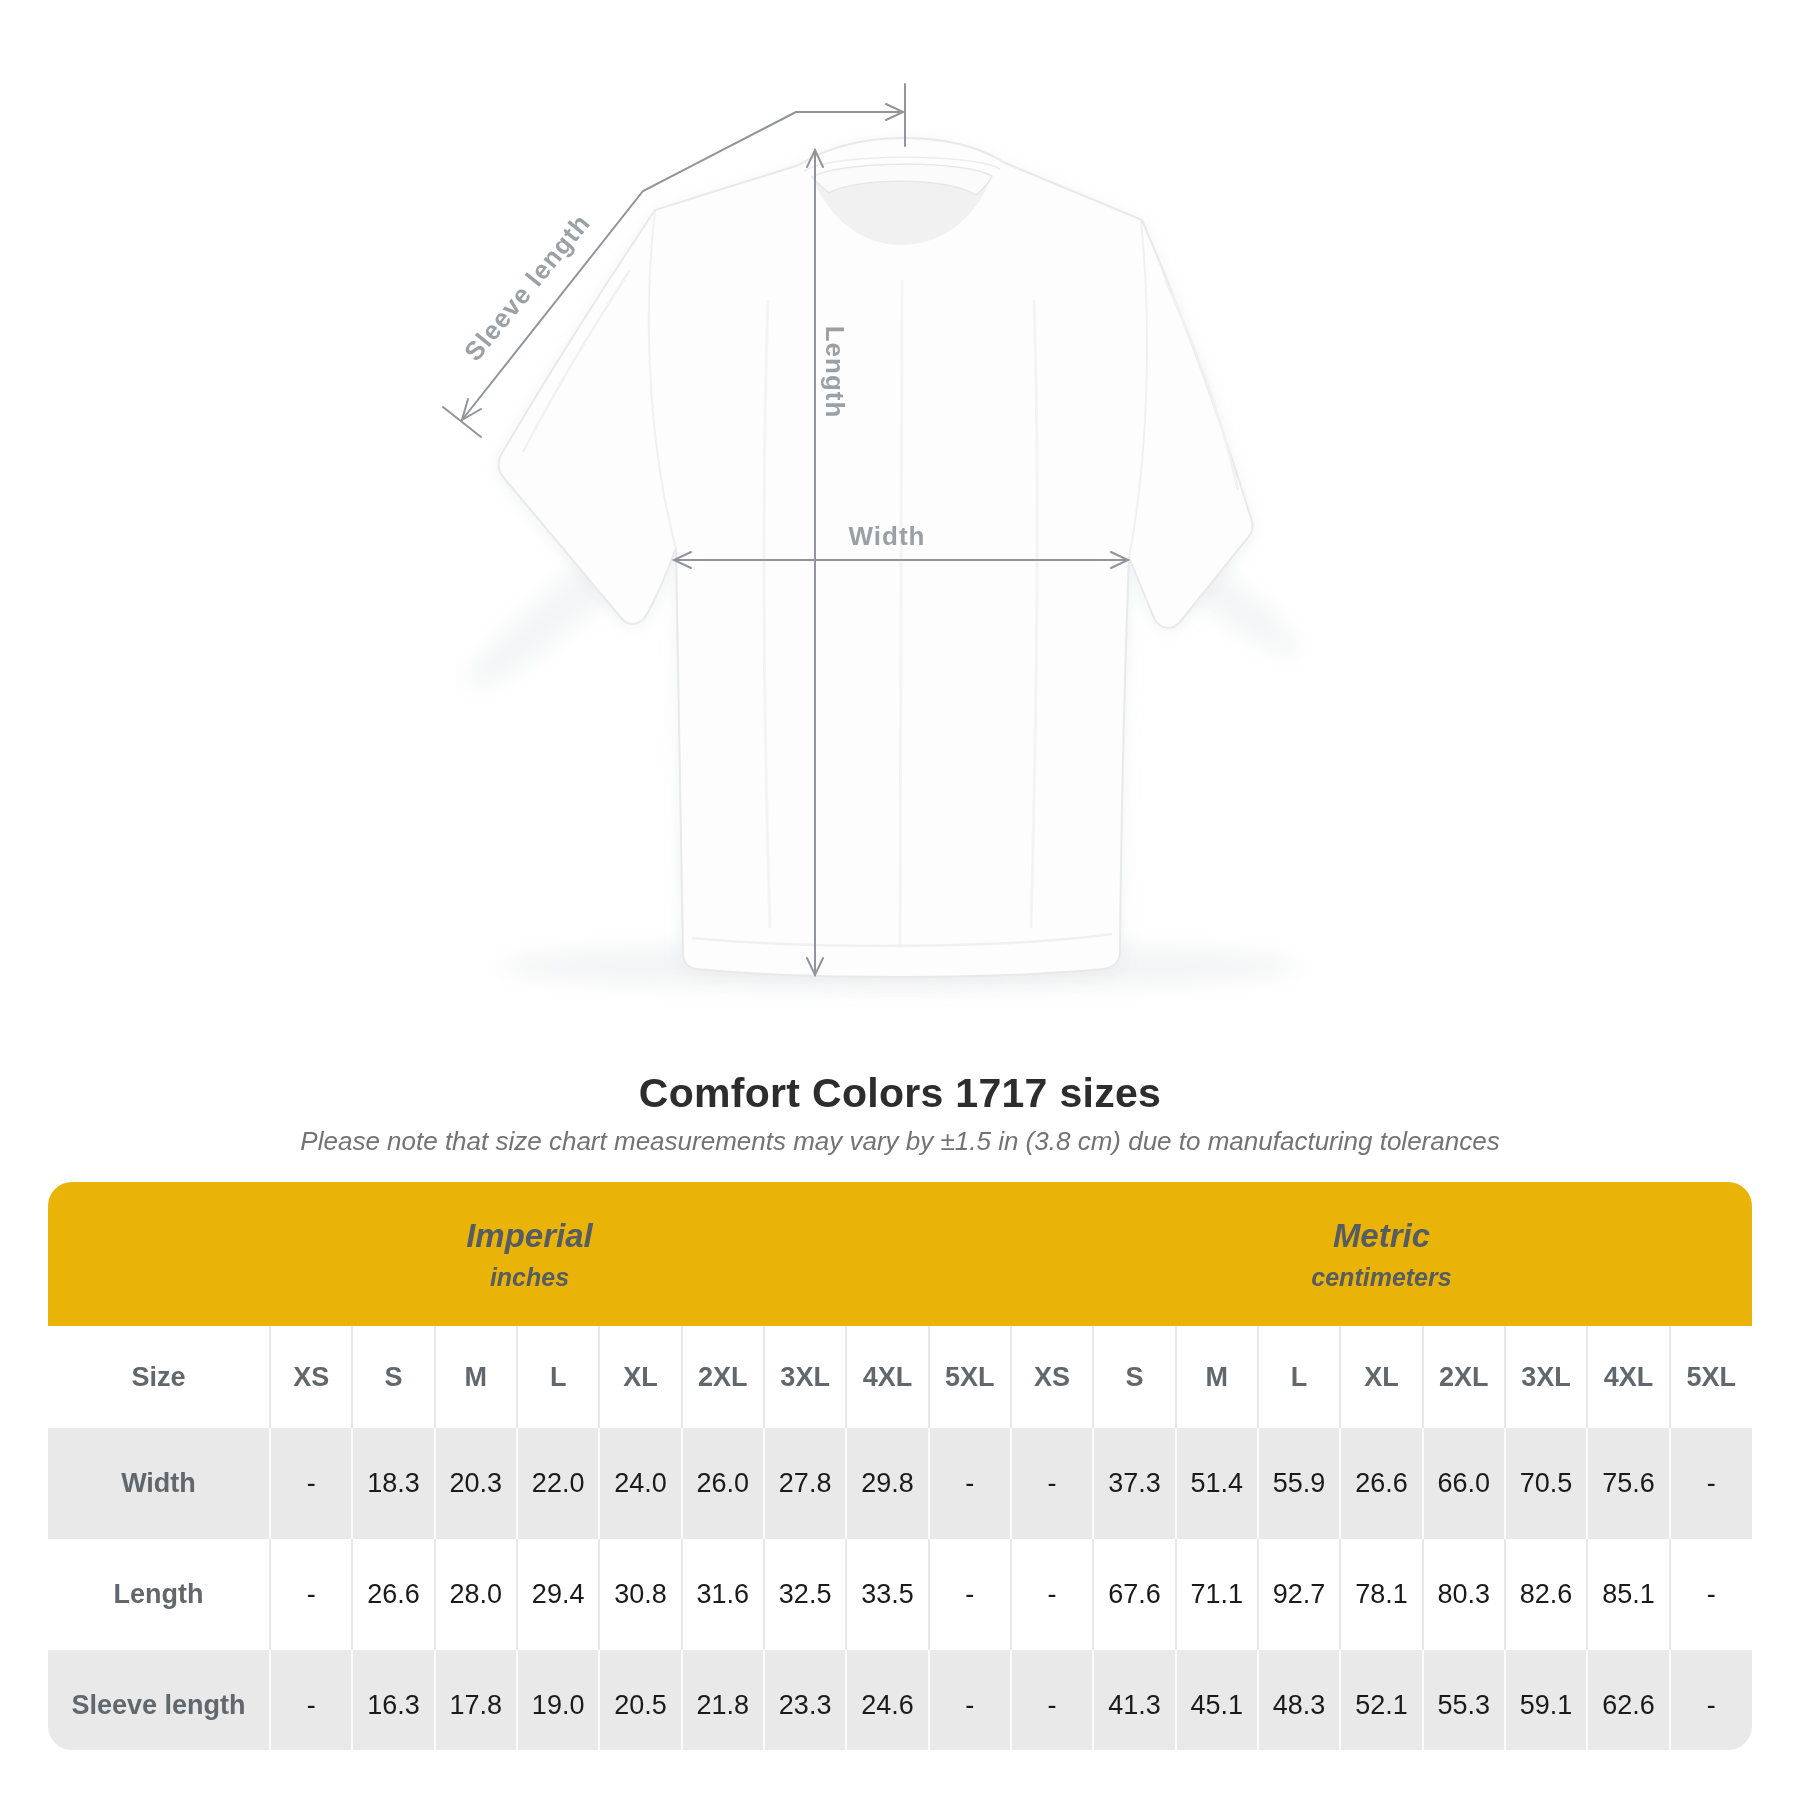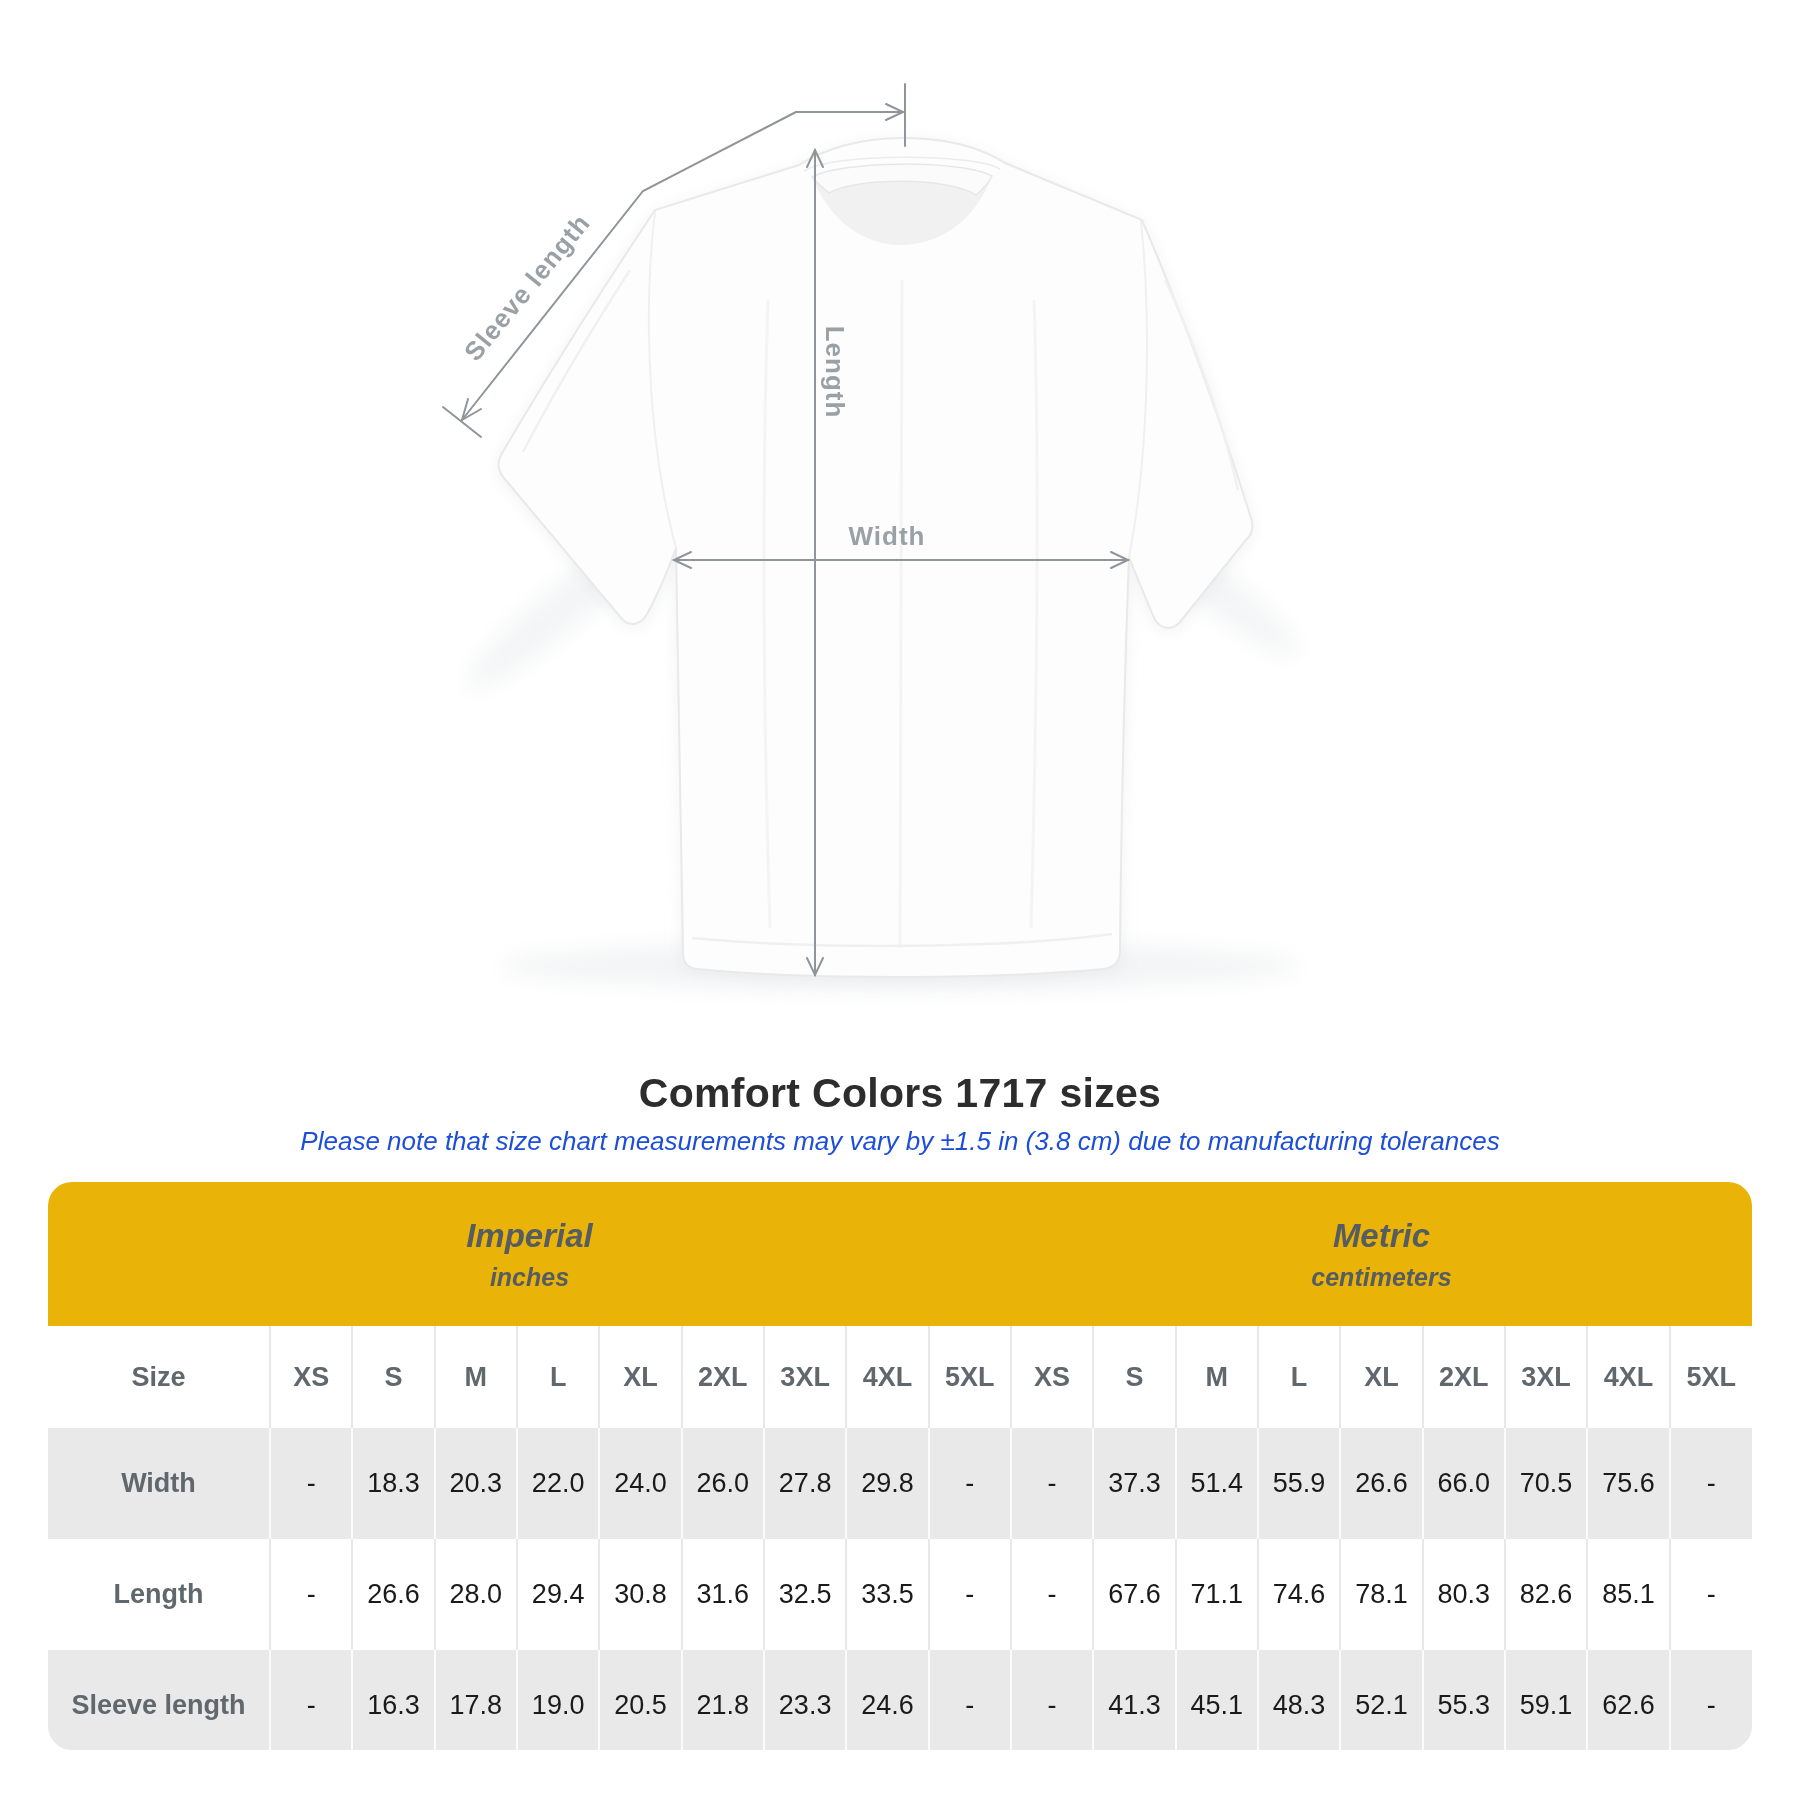--- a/index.html
+++ b/index.html
@@ -10,21 +10,21 @@
   svg.diagram { position:absolute; top:0; left:0; }
   .dim-label { font-family:"Liberation Sans", sans-serif; font-weight:bold; font-size:26px; fill:#9aa1a6; letter-spacing:1px; }
   .ann { stroke:#8f959a; stroke-width:2; fill:none; stroke-linecap:round; }
 
   .title {
     position:absolute; top:1070px; left:0; width:100%; text-align:center;
     font-size:41px; font-weight:bold; color:#2d2d2d; letter-spacing:.3px;
   }
   .subtitle {
     position:absolute; top:1126px; left:0; width:100%; text-align:center;
-    font-size:26px; font-style:italic; color:#1d4ed8;
+    font-size:26px; font-style:italic; color:#737373;
   }
 
   .size-table-wrap {
     position:absolute; left:48px; top:1182px; width:1704px; height:568px;
     border-radius:24px; overflow:hidden;
   }
   table.size-table { width:100%; height:100%; border-collapse:collapse; table-layout:fixed; }
   tr.group-header td { background:#eab308; height:142px; text-align:center; vertical-align:middle; }
   .group-name { font-size:33px; font-weight:bold; font-style:italic; color:#565d62; }
   .group-unit { font-size:25px; font-style:italic; color:#565d62; margin-top:8px;font-weight:bold; }
@@ -211,21 +211,21 @@
             <td class="value-cell">28.0</td>
             <td class="value-cell">29.4</td>
             <td class="value-cell">30.8</td>
             <td class="value-cell">31.6</td>
             <td class="value-cell">32.5</td>
             <td class="value-cell">33.5</td>
             <td class="value-cell">-</td>
             <td class="value-cell">-</td>
             <td class="value-cell">67.6</td>
             <td class="value-cell">71.1</td>
-            <td class="value-cell">74.6</td>
+            <td class="value-cell">92.7</td>
             <td class="value-cell">78.1</td>
             <td class="value-cell">80.3</td>
             <td class="value-cell">82.6</td>
             <td class="value-cell">85.1</td>
             <td class="value-cell">-</td>
           </tr>
           <tr class="data-row row-gray">
             <th class="row-label">Sleeve length</th>
             <td class="value-cell">-</td>
             <td class="value-cell">16.3</td>

